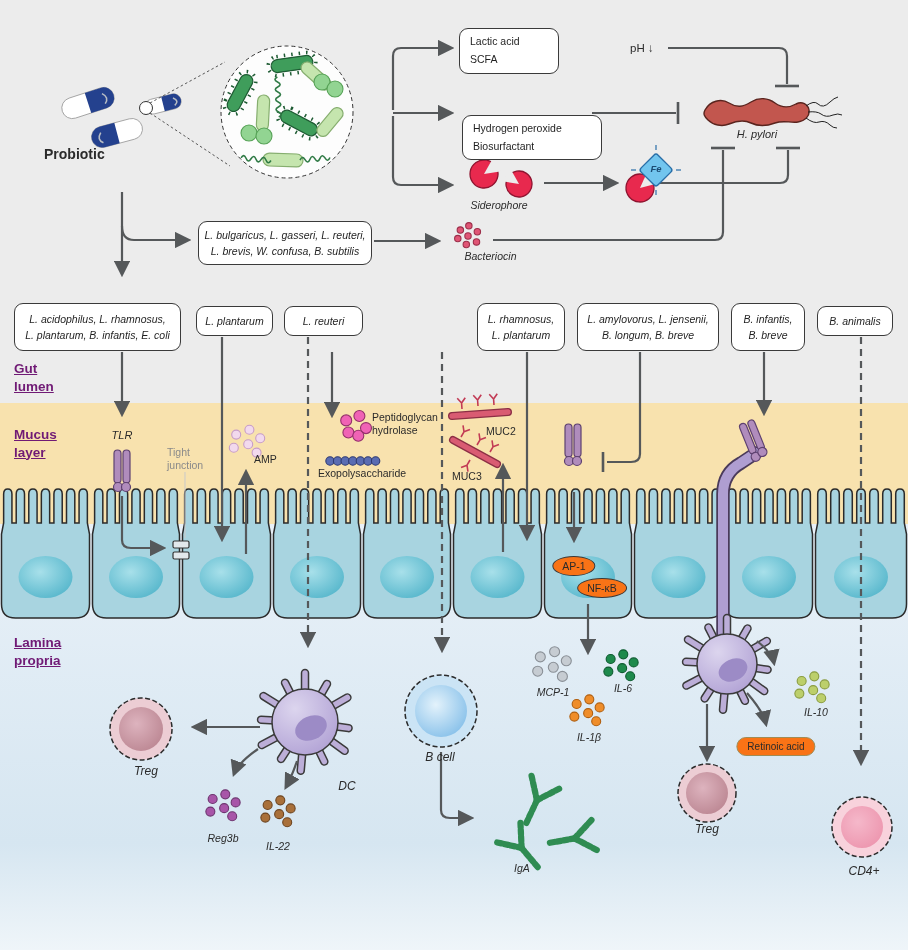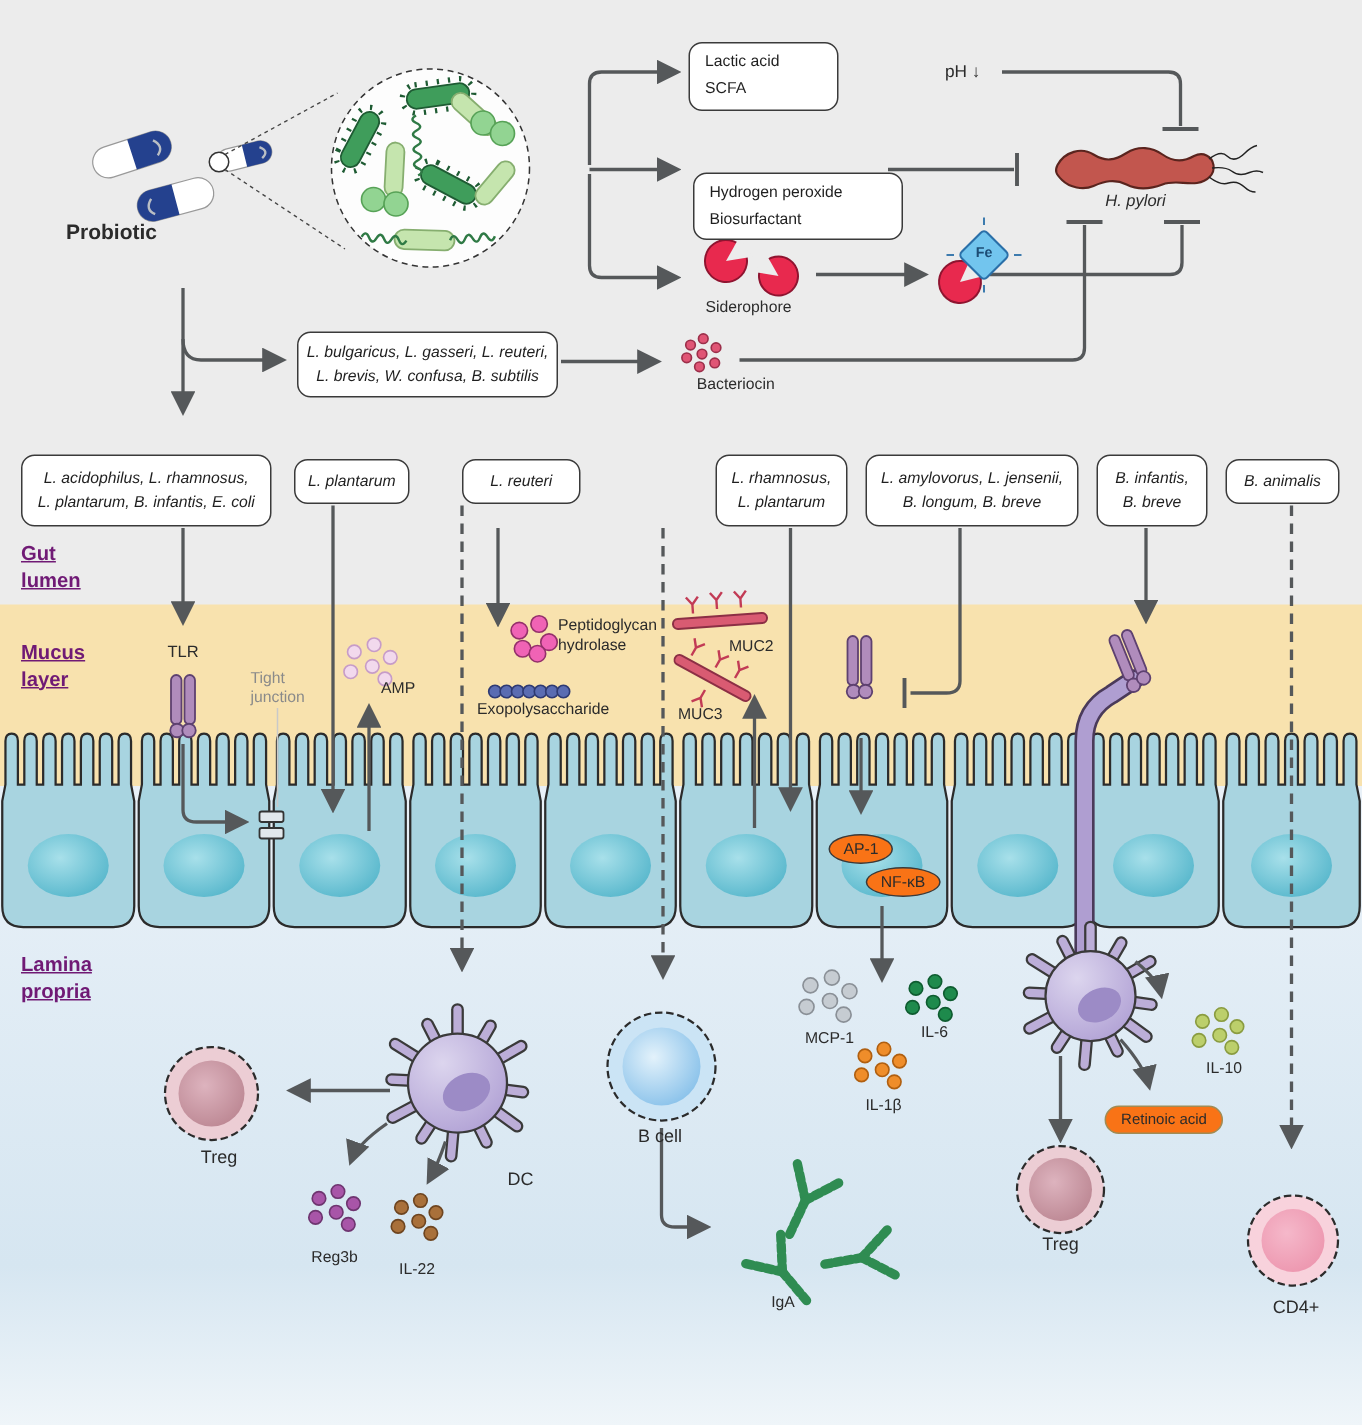--- a/index.html
+++ b/index.html
@@ -1,19 +1,19 @@
 <!DOCTYPE html>
 <html><head>
 <meta charset="utf-8">
 <style>
   html,body{margin:0;padding:0;background:#ECECEC;font-family:"Liberation Sans",sans-serif;}
   #wrap{position:relative;width:908px;height:950px;background:#ECECEC;overflow:hidden;}
   #art{position:absolute;left:0;top:0;}
   .lbl{position:absolute;color:#2b2b2b;font-size:10.5px;line-height:1.25;white-space:pre-line;}
-  .ctr{transform:translateX(-50%);text-align:center;}
+  .ctr{transform:translateX(-50%);text-align:center;font-style:italic;}
   .zone{font-size:13.5px;font-weight:600;color:#701a75;line-height:1.3;text-decoration:underline;}
   .name{font-size:12px;}
   .gray{color:#8a8a8a;}
   .ital{font-style:italic;}
   .sbox{position:absolute;background:#ffffff;border:1.4px solid #3a3a3a;border-radius:9px;
         display:flex;align-items:center;justify-content:center;text-align:center;
         font-style:italic;font-size:10.5px;line-height:1.55;white-space:pre-line;color:#1f1f1f;}
   .rbox{font-style:normal;justify-content:flex-start;text-align:left;padding-left:10px;line-height:1.7;}
   .pill{position:absolute;background:#f97316;border:1.1px solid #3a3a3a;border-radius:50%;
         font-size:10.5px;padding:3px 9px;transform:translateX(-50%);color:#2b2b2b;white-space:nowrap;}
@@ -424,21 +424,21 @@
   <div class="lbl ctr ital" style="left:757px;top:128px;font-size:11px;">H. pylori</div>
   <div class="lbl ctr" style="left:499px;top:199px;">Siderophore</div>
   <div class="lbl ctr" style="left:656px;top:163px;font-size:9.5px;font-weight:600;color:#1c4c74;">Fe</div>
   <div class="lbl ctr" style="left:470px;top:250px;padding-left:41px;">Bacteriocin</div>
   <div class="sbox" style="left:198px;top:221px;width:172px;height:42px;">L. bulgaricus, L. gasseri, L. reuteri,
 L. brevis, W. confusa, B. subtilis</div>
 
   <div class="sbox" style="left:14px;top:303px;width:165px;height:46px;">L. acidophilus, L. rhamnosus,
 L. plantarum, B. infantis, E. coli</div>
   <div class="sbox" style="left:196px;top:306px;width:75px;height:28px;">L. plantarum</div>
-  <div class="sbox" style="left:284px;top:306px;width:77px;height:28px;margin-left:24px;">L. reuteri</div>
+  <div class="sbox" style="left:284px;top:306px;width:77px;height:28px;">L. reuteri</div>
   <div class="sbox" style="left:477px;top:303px;width:86px;height:46px;">L. rhamnosus,
 L. plantarum</div>
   <div class="sbox" style="left:577px;top:303px;width:140px;height:46px;">L. amylovorus, L. jensenii,
 B. longum, B. breve</div>
   <div class="sbox" style="left:731px;top:303px;width:72px;height:46px;">B. infantis,
 B. breve</div>
   <div class="sbox" style="left:817px;top:306px;width:74px;height:28px;">B. animalis</div>
 
   <div class="lbl zone" style="left:14px;top:360px;">Gut
 lumen</div>

